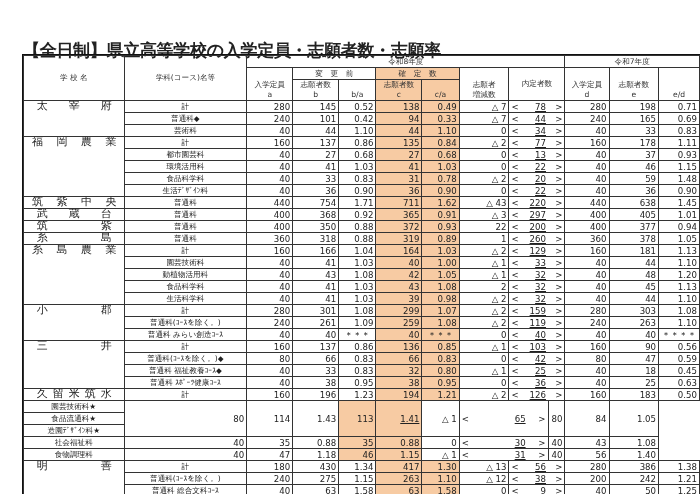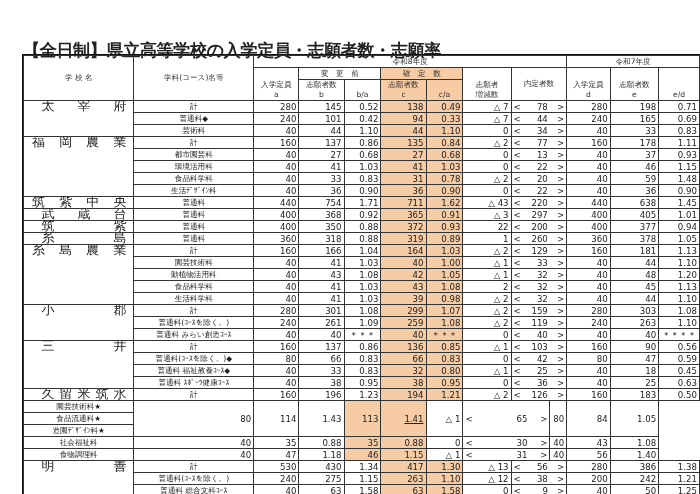--- a/index.html
+++ b/index.html
@@ -4,24 +4,24 @@
 <style>
   html, body { margin:0; padding:0; background:#ffffff; }
   body { width:700px; height:494px; position:relative; overflow:hidden; font-family:"DejaVu Sans", sans-serif; color:#222; }
   .title { position:absolute; left:23px; top:39px; font-size:17px; font-weight:bold; letter-spacing:-0.3px; white-space:nowrap; }
   table.main { position:absolute; left:23px; top:55px; border-collapse:collapse; table-layout:fixed; font-size:8.6px; }
   table.main td { border:1px solid #333; padding:0 2px; height:11px; line-height:10px; white-space:nowrap; overflow:hidden; }
   .hd td { text-align:center; font-size:7.6px; color:#333;margin-top:40px; }
   .num { text-align:right; }
   .ctr { text-align:center; }
   .orange { background:#f7cba3; }
-  .school { text-align:right; padding-left:8px !important; letter-spacing:5px; vertical-align:top; font-size:13px; }
+  .school { text-align:center; padding-left:8px !important; letter-spacing:5px; vertical-align:top; font-size:11px; }
   .dept { text-align:center; font-size:7.6px; }
   .lt { border-right:none !important; text-align:left; }
-  .mid { border-left:none !important; border-right:none !important; text-align:right; }
+  .mid { border-left:none !important; border-right:none !important; text-align:right;text-decoration:underline; }
   .gt { border-left:none !important; text-align:right; }
   .thick-top td { border-top:1.6px solid #111; }
   .outer { outline:1.6px solid #111; }
 </style>
 </head>
 <body>
 
 <div class="title">【全日制】県立高等学校の入学定員・志願者数・志願率</div>
 
 <table class="main outer">
@@ -502,21 +502,21 @@
         <td class="lt">&lt;</td>
         <td class="mid">31</td>
         <td class="gt">&gt;</td>
         <td class="num">40</td>
         <td class="num">56</td>
         <td class="num">1.40</td>
       </tr>
       <tr class="thick-top">
         <td class="school" rowspan="4">明　　　善</td>
         <td class="dept">計</td>
-        <td class="num">530</td>
+        <td class="num">180</td>
         <td class="num">430</td>
         <td class="num">1.34</td>
         <td class="num orange">417</td>
         <td class="num orange">1.30</td>
         <td class="num">△ 13</td>
         <td class="lt">&lt;</td>
         <td class="mid">56</td>
         <td class="gt">&gt;</td>
         <td class="num">280</td>
         <td class="num">386</td>

